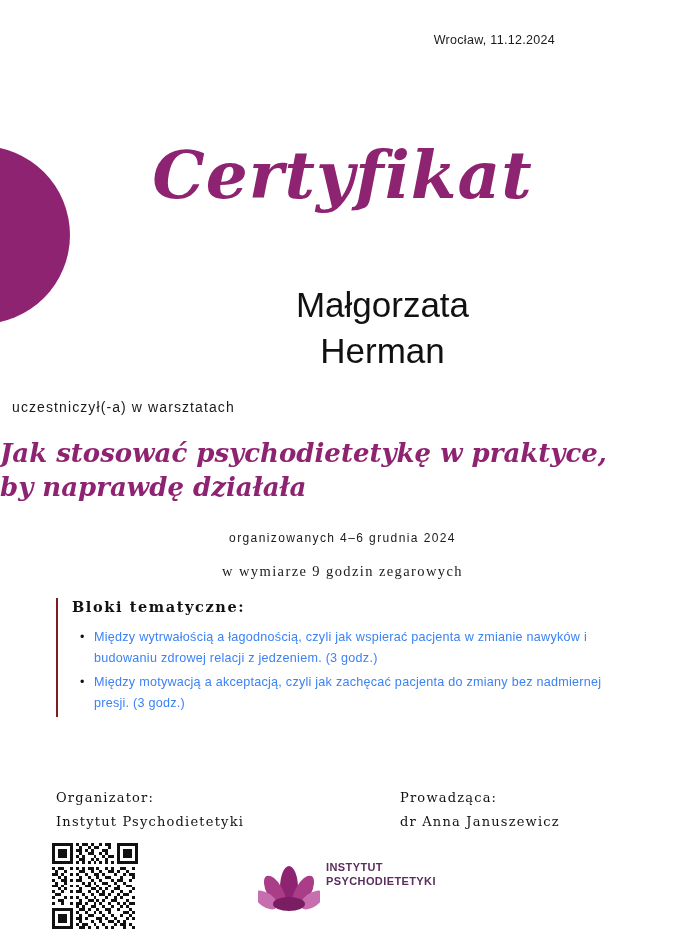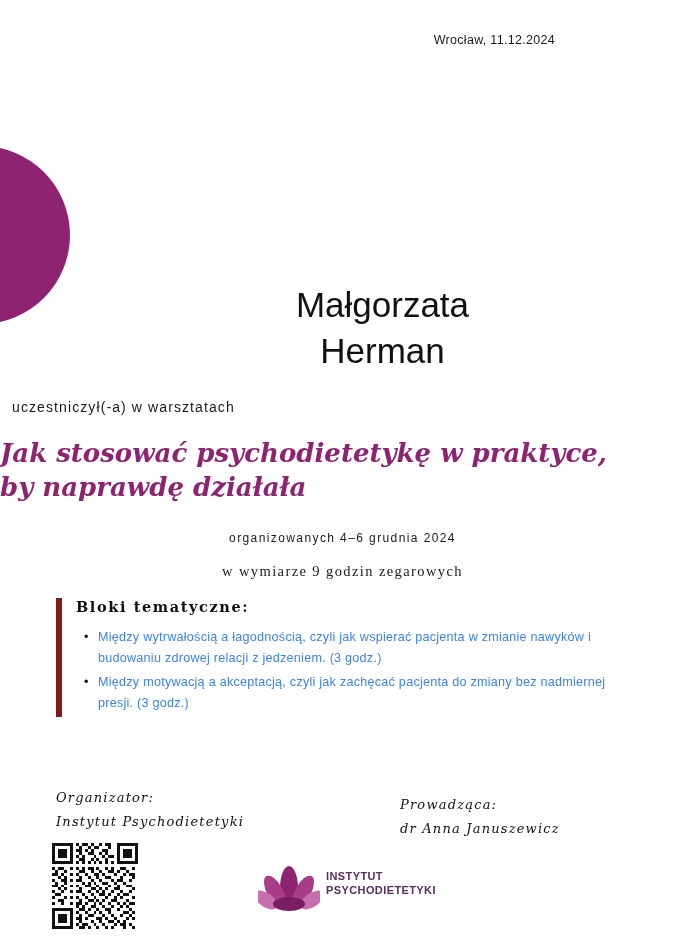--- a/index.html
+++ b/index.html
@@ -124,21 +124,21 @@
     font-family: Liberation Serif, serif;
   }
 
   
   .blocks {
     position: absolute;
     top: 598px;
     left: 56px;
     width: 580px;
     padding-left: 14px;
-    border-left: 6px solid #7f1d1d;
+    border-left: 2px solid #7f1d1d;
     box-sizing: border-box;
   }
   .blocks-heading {
     font-family: "DejaVu Serif", serif;
     font-weight: 700;
     font-size: 14.5px;
     letter-spacing: 1.6px;
     color: #111111;
     margin: 0 0 12px 0;
   }
@@ -166,28 +166,27 @@
 
   .signatures {
     position: absolute;
     top: 786px;
     left: 0;
     width: 685px;
   }
   .sig {
     position: absolute;
     font-family: "DejaVu Serif", serif;
-    font-style: italic;
     font-size: 13px;
     letter-spacing: 1.2px;
     color: #111111;
     line-height: 1.85;
   }
   .sig.left { left: 56px; }
-  .sig.right { left: 400px; margin-top: 7px; }
+  .sig.right { left: 400px; }
   .sig .role { display: block; }
   .sig .name { display: block; }
 
   
   .qr {
     position: absolute;
     left: 52px;
     top: 843px;
     width: 86px;
     height: 86px;
@@ -204,38 +203,39 @@
   .logo-mark {
     position: absolute;
     left: 0;
     top: 0;
     width: 62px;
     height: 58px;
   }
   .logo-text {
     position: absolute;
     left: 68px;
-    top: 12px;
+    top: 3px;
     font-size: 11px;
     font-weight: 700;
     line-height: 1.25;
     letter-spacing: 0.4px;
     color: #5a2d5f;
   }
   .logo-text span { display: block; }
 </style>
 </head>
 <body>
 
 <div class="page">
 
   <div class="deco-circle"></div>
 
   <div class="date-line">Wrocław,  11.12.2024</div>
 
+  <div class="cert-title">Certyfikat</div>
 
   <div class="recipient">
     <span class="line">Małgorzata</span>
     <span class="line">Herman</span>
   </div>
 
   <div class="participated">uczestniczył(-a) w warsztatach</div>
 
   <div class="workshop-title">
     <span class="line">Jak stosować psychodietetykę w praktyce,</span>

